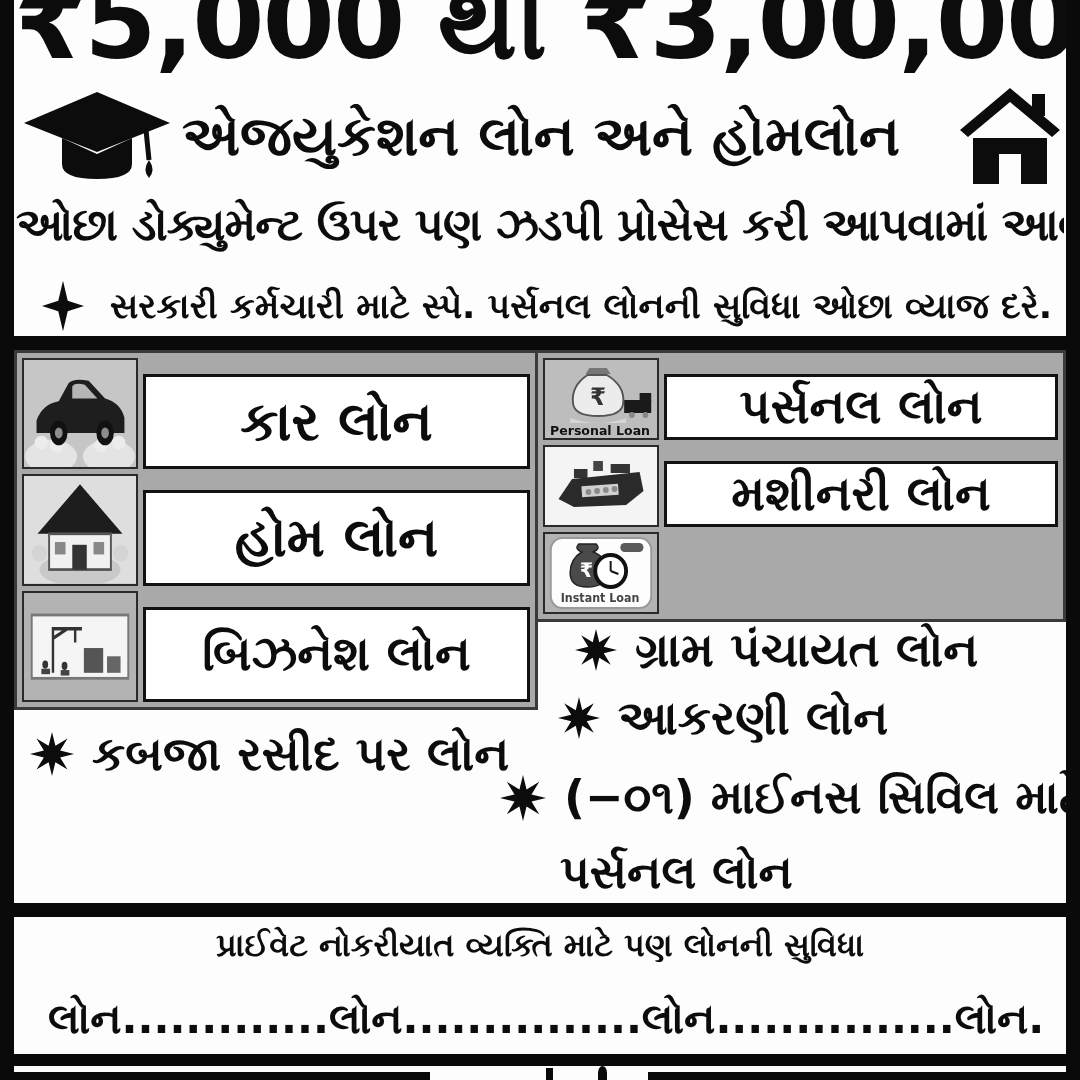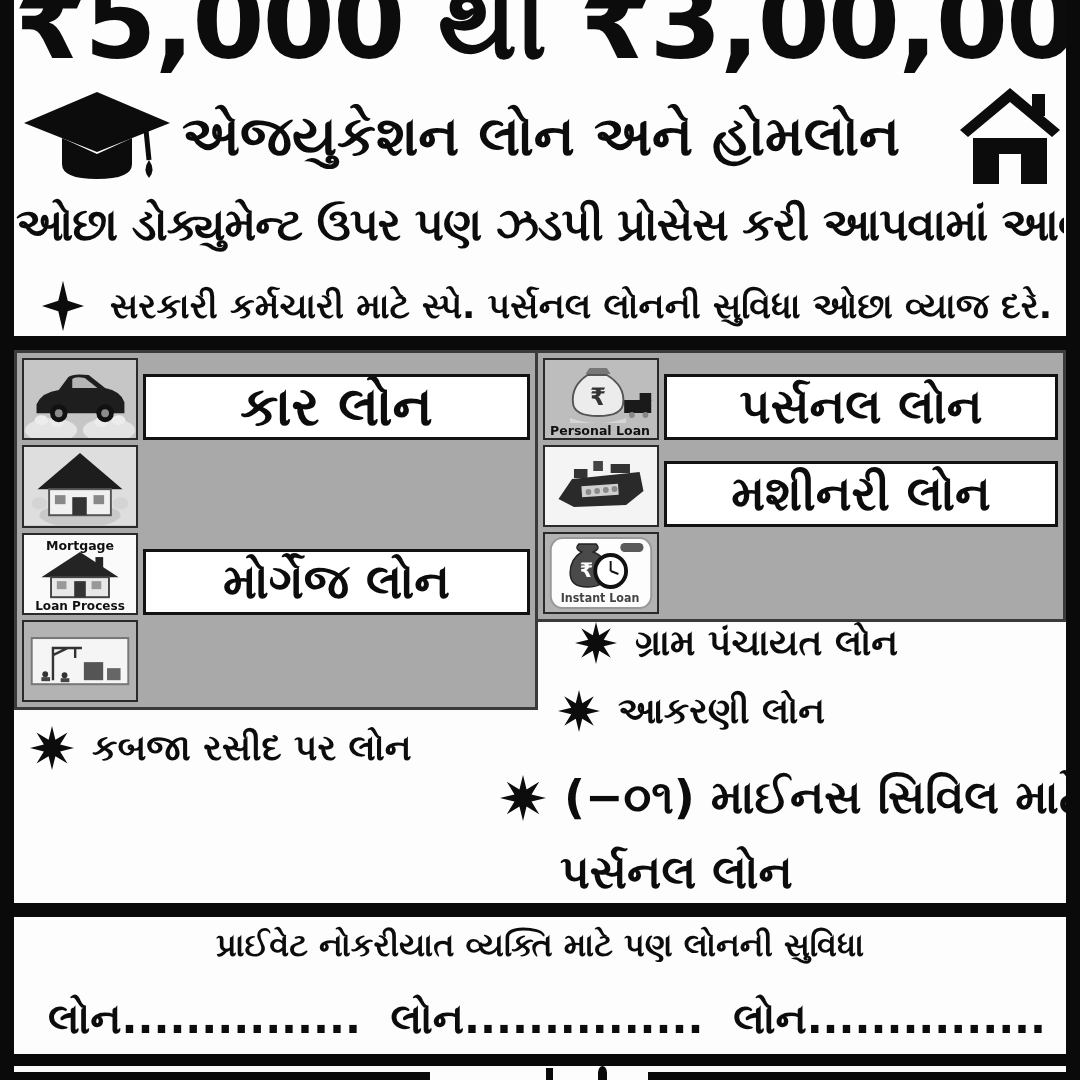--- a/index.html
+++ b/index.html
@@ -53,21 +53,21 @@
   .label-box{
     flex:1;background:#ffffff;border:3px solid #121212;box-sizing:border-box;
     display:flex;align-items:center;justify-content:center;
     font-size:48px;white-space:nowrap;overflow:hidden;margin-top:16px;
   }
   .label-box.lg{font-size:54px;}
   svg text{font-family:"DejaVu Sans",sans-serif;font-weight:bold;}
   
   .bullet-item{
     position:absolute;display:flex;align-items:center;gap:18px;
-    font-size:36px;white-space:nowrap;
+    font-size:47px;white-space:nowrap;
   }
   .bullet-item .star{flex:none;}
   .plain-line{position:absolute;font-size:44px;white-space:nowrap;}
   
   .private-note{
     position:absolute;top:926px;left:20px;right:20px;text-align:center;
     font-size:32px;white-space:nowrap;overflow:hidden;
   }
   .loan-blanks{
     position:absolute;top:994px;left:48px;right:34px;
@@ -141,53 +141,39 @@
           <ellipse cx="58" cy="68" rx="42" ry="12" fill="#c9c9c9"></ellipse>
           <ellipse cx="16" cy="56" rx="8" ry="6" fill="#d4d4d4"></ellipse>
           <ellipse cx="100" cy="56" rx="8" ry="6" fill="#d4d4d4"></ellipse>
           <polygon points="58,6 102,42 14,42" fill="#1d1d1d"></polygon>
           <rect x="26" y="42" width="64" height="26" fill="#f1f1f1" stroke="#555" stroke-width="2"></rect>
           <rect x="50" y="50" width="15" height="18" fill="#333"></rect>
           <rect x="32" y="48" width="11" height="9" fill="#888"></rect>
           <rect x="72" y="48" width="11" height="9" fill="#888"></rect>
         </svg>
       </div>
-    </div>
-
-    <div class="loan-row">
-      <div class="thumb">
-        <svg viewBox="0 0 116 78" preserveAspectRatio="none">
-          <rect width="116" height="78" fill="#fafafa"></rect>
-          <text x="58" y="15" font-size="13" fill="#111" text-anchor="middle">Mortgage</text>
-          <polygon points="58,17 98,42 18,42" fill="#242424"></polygon>
-          <rect x="74" y="22" width="8" height="12" fill="#242424"></rect>
-          <rect x="28" y="42" width="60" height="20" fill="#e8e8e8" stroke="#444" stroke-width="2"></rect>
-          <rect x="52" y="46" width="12" height="16" fill="#333"></rect>
-          <rect x="34" y="46" width="10" height="8" fill="#999"></rect>
-          <rect x="70" y="46" width="10" height="8" fill="#999"></rect>
-          <text x="58" y="75" font-size="12.5" fill="#111" text-anchor="middle">Loan Process</text>
-        </svg>
-      </div>
-      <div class="label-box">મોર્ગેજ લોન</div>
-    </div>
+      <div class="label-box lg">હોમ લોન</div>
+    </div>
+
 
     <div class="loan-row">
       <div class="thumb">
         <svg viewBox="0 0 116 78" preserveAspectRatio="none">
           <rect width="116" height="78" fill="#b3b3b3"></rect>
           <rect x="8" y="16" width="100" height="46" fill="#f5f5f5" stroke="#777" stroke-width="2"></rect>
           <path d="M30 58 L30 26 L60 26 M30 33 L45 26 M53 26 L53 36" stroke="#333" stroke-width="2.5" fill="none"></path>
           <rect x="62" y="40" width="20" height="18" fill="#555"></rect>
           <rect x="86" y="46" width="14" height="12" fill="#666"></rect>
           <circle cx="22" cy="52" r="3" fill="#333"></circle>
           <circle cx="42" cy="53" r="3" fill="#333"></circle>
           <rect x="18" y="55" width="9" height="4" fill="#444"></rect>
           <rect x="38" y="56" width="9" height="4" fill="#444"></rect>
         </svg>
       </div>
+      <div class="label-box">બિઝનેશ લોન</div>
     </div>
   </div>
 
   <div class="panel panel-right">
 
     <div class="loan-row">
       <div class="thumb">
         <svg viewBox="0 0 116 78" preserveAspectRatio="none">
           <rect width="116" height="78" fill="#bdbdbd"></rect>
           <path d="M46 8 L64 8 L68 14 L42 14 Z" fill="#777"></path>
@@ -266,20 +252,21 @@
     <span>(−૦૧) માઈનસ સિવિલ માટે</span>
   </div>
 
   <div class="plain-line" style="left:560px;top:845px;font-size:46px;">પર્સનલ લોન</div>
 
   <div class="rule rule2"></div>
 
   <div class="private-note">પ્રાઈવેટ નોકરીયાત વ્યક્તિ માટે પણ લોનની સુવિધા</div>
 
   <div class="loan-blanks">
+    <span>લોન.............</span>
     <span>લોન...............</span>
     <span>લોન...............</span>
     <span>લોન...............</span>
   </div>
 
   <div class="rule rule3"></div>
 
   <div class="bottom-bar" style="left:12px;width:418px;"></div>
   <div class="bottom-bar" style="left:648px;width:420px;"></div>
   <div class="glyph-frag" style="left:546px;top:1068px;width:7px;height:12px;"></div>

